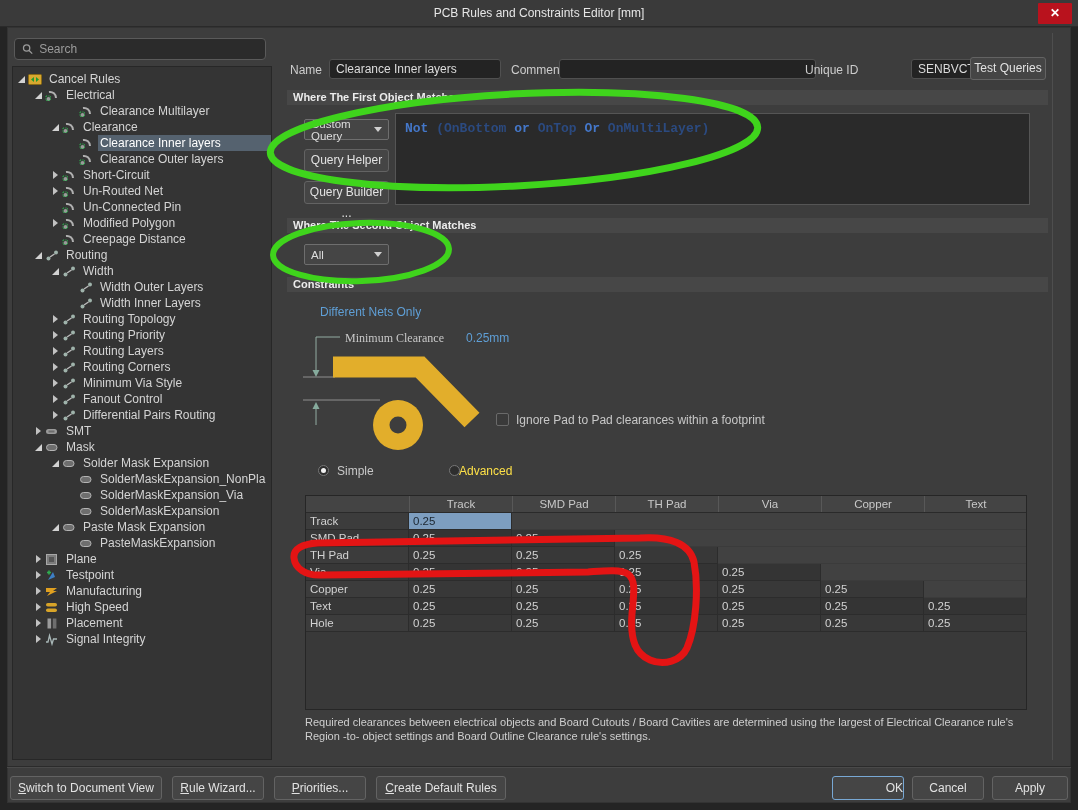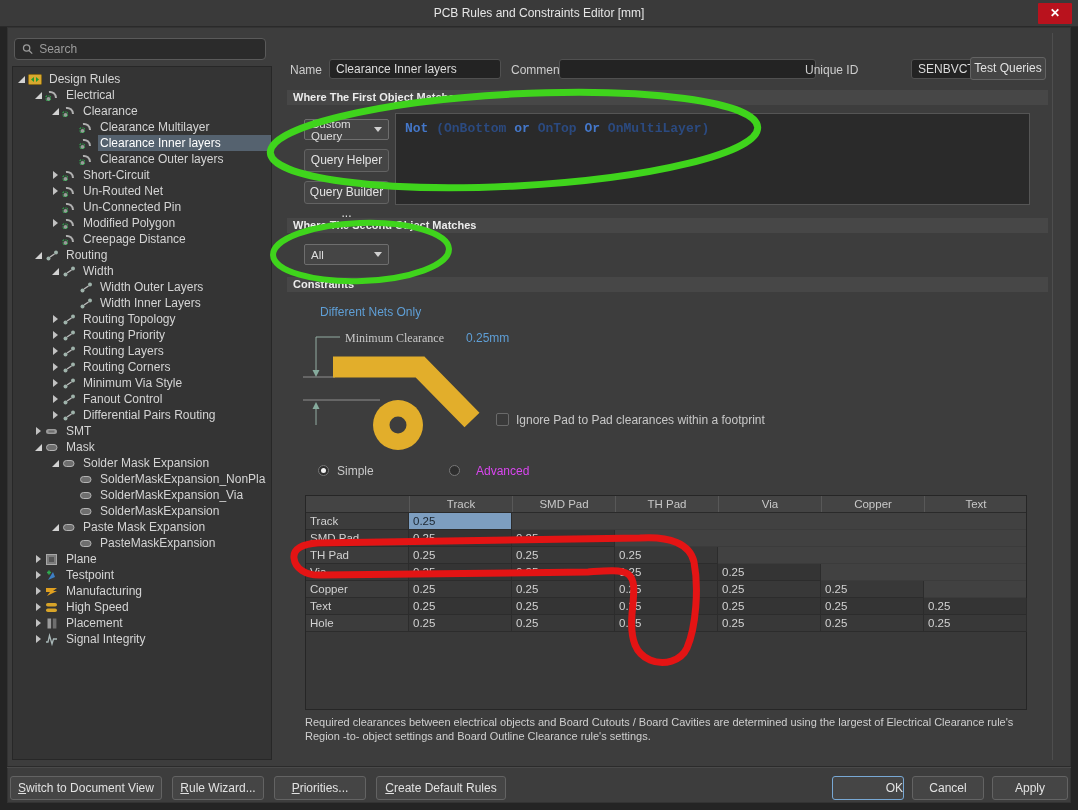--- a/index.html
+++ b/index.html
@@ -98,55 +98,55 @@
       <div class="tree-row">
         <span class="indent" style="width: 4px;"></span>
         <span class="arrow">
           <span class="tri-e"></span>
         </span>
         <span class="ticon"><svg width="15" height="13" viewBox="0 0 15 13">
             <rect x="0.5" y="1.5" width="13" height="10" rx="1" fill="#d8a830" stroke="#8a6a14"></rect>
             <polygon points="3,6.5 6,4 6,9" fill="#1f9b2f"></polygon>
             <polygon points="11,6.5 8,4 8,9" fill="#1f9b2f"></polygon>
           </svg></span>
-        <span class="tlabel">Design Rules</span>
+        <span class="tlabel">Cancel Rules</span>
       </div>
       <div class="tree-row">
         <span class="indent" style="width: 21px;"></span>
         <span class="arrow">
           <span class="tri-e"></span>
         </span>
         <span class="ticon"><svg width="15" height="13" viewBox="0 0 15 13">
             <path d="M4,3 A6,6 0 0 1 11,9" fill="none" stroke="#b0b0b0" stroke-width="2"></path>
             <circle cx="3.5" cy="10" r="2" fill="#9a9a9a"></circle>
             <rect x="1" y="7" width="4.5" height="4.5" fill="none" stroke="#2fae4f" stroke-width="1" stroke-dasharray="1.2,1.2"></rect>
           </svg></span>
         <span class="tlabel">Electrical</span>
       </div>
       <div class="tree-row">
+        <span class="indent" style="width: 55px;"></span>
+        <span class="arrow"></span>
+        <span class="ticon"><svg width="15" height="13" viewBox="0 0 15 13">
+            <path d="M4,3 A6,6 0 0 1 11,9" fill="none" stroke="#b0b0b0" stroke-width="2"></path>
+            <circle cx="3.5" cy="10" r="2" fill="#9a9a9a"></circle>
+            <rect x="1" y="7" width="4.5" height="4.5" fill="none" stroke="#2fae4f" stroke-width="1" stroke-dasharray="1.2,1.2"></rect>
+          </svg></span>
+        <span class="tlabel">Clearance Multilayer</span>
+      </div>
+      <div class="tree-row">
         <span class="indent" style="width: 38px;"></span>
         <span class="arrow">
           <span class="tri-e"></span>
         </span>
         <span class="ticon"><svg width="15" height="13" viewBox="0 0 15 13">
             <path d="M4,3 A6,6 0 0 1 11,9" fill="none" stroke="#b0b0b0" stroke-width="2"></path>
             <circle cx="3.5" cy="10" r="2" fill="#9a9a9a"></circle>
             <rect x="1" y="7" width="4.5" height="4.5" fill="none" stroke="#2fae4f" stroke-width="1" stroke-dasharray="1.2,1.2"></rect>
           </svg></span>
         <span class="tlabel">Clearance</span>
-      </div>
-      <div class="tree-row">
-        <span class="indent" style="width: 55px;"></span>
-        <span class="arrow"></span>
-        <span class="ticon"><svg width="15" height="13" viewBox="0 0 15 13">
-            <path d="M4,3 A6,6 0 0 1 11,9" fill="none" stroke="#b0b0b0" stroke-width="2"></path>
-            <circle cx="3.5" cy="10" r="2" fill="#9a9a9a"></circle>
-            <rect x="1" y="7" width="4.5" height="4.5" fill="none" stroke="#2fae4f" stroke-width="1" stroke-dasharray="1.2,1.2"></rect>
-          </svg></span>
-        <span class="tlabel">Clearance Multilayer</span>
       </div>
       <div class="tree-row selected">
         <span class="indent" style="width: 55px;"></span>
         <span class="arrow"></span>
         <span class="ticon"><svg width="15" height="13" viewBox="0 0 15 13">
             <path d="M4,3 A6,6 0 0 1 11,9" fill="none" stroke="#b0b0b0" stroke-width="2"></path>
             <circle cx="3.5" cy="10" r="2" fill="#9a9a9a"></circle>
             <rect x="1" y="7" width="4.5" height="4.5" fill="none" stroke="#2fae4f" stroke-width="1" stroke-dasharray="1.2,1.2"></rect>
           </svg></span>
         <span class="tlabel">Clearance Inner layers</span>
@@ -524,21 +524,21 @@
     <circle cx="100" cy="97" r="25" fill="#e2ae2b"></circle>
     <circle cx="100" cy="97" r="8.5" fill="#3d3d3d"></circle>
   </svg>
 
   <span class="checkbox" style="left:496px; top:413px;"></span>
   <div class="grey-text" style="position:absolute; left:516px; top:413px; font-size:12px;">Ignore Pad to Pad clearances within a footprint</div>
 
   <span class="radio on" style="left:318px; top:465px;"></span>
   <div class="grey-text" style="position:absolute; left:337px; top:464px; font-size:12px;">Simple</div>
   <span class="radio" style="left:449px; top:465px;"></span>
-  <div class="grey-text" style="position:absolute; left:476px; top:464px; font-size:12px; color:#d946ef;">Advanced</div>
+  <div class="grey-text" style="position:absolute; left:459px; top:464px; font-size:12px; color:#fde047;">Advanced</div>
 
   <div id="matrix">
       <div class="m-head">
         <div class="m-cell" style="border-left: none;"></div>
         <div class="m-cell">Track</div>
         <div class="m-cell">SMD Pad</div>
         <div class="m-cell">TH Pad</div>
         <div class="m-cell">Via</div>
         <div class="m-cell">Copper</div>
         <div class="m-cell">Text</div>

